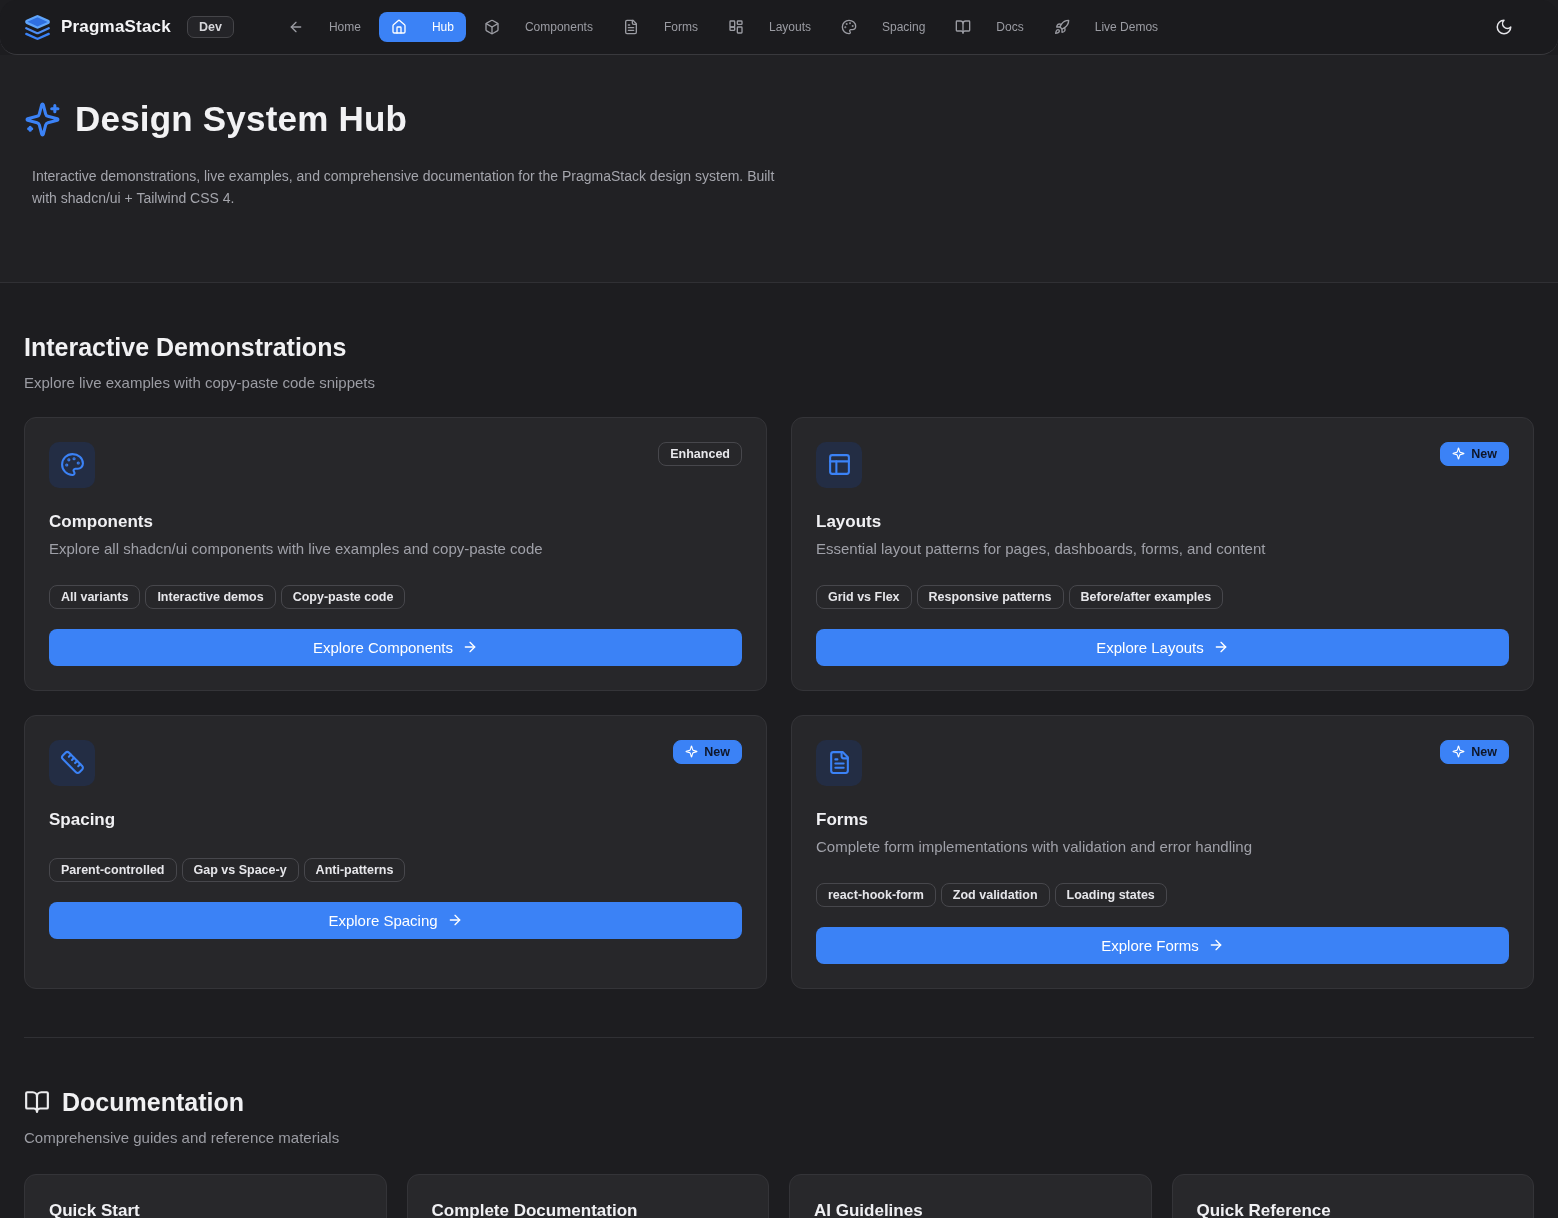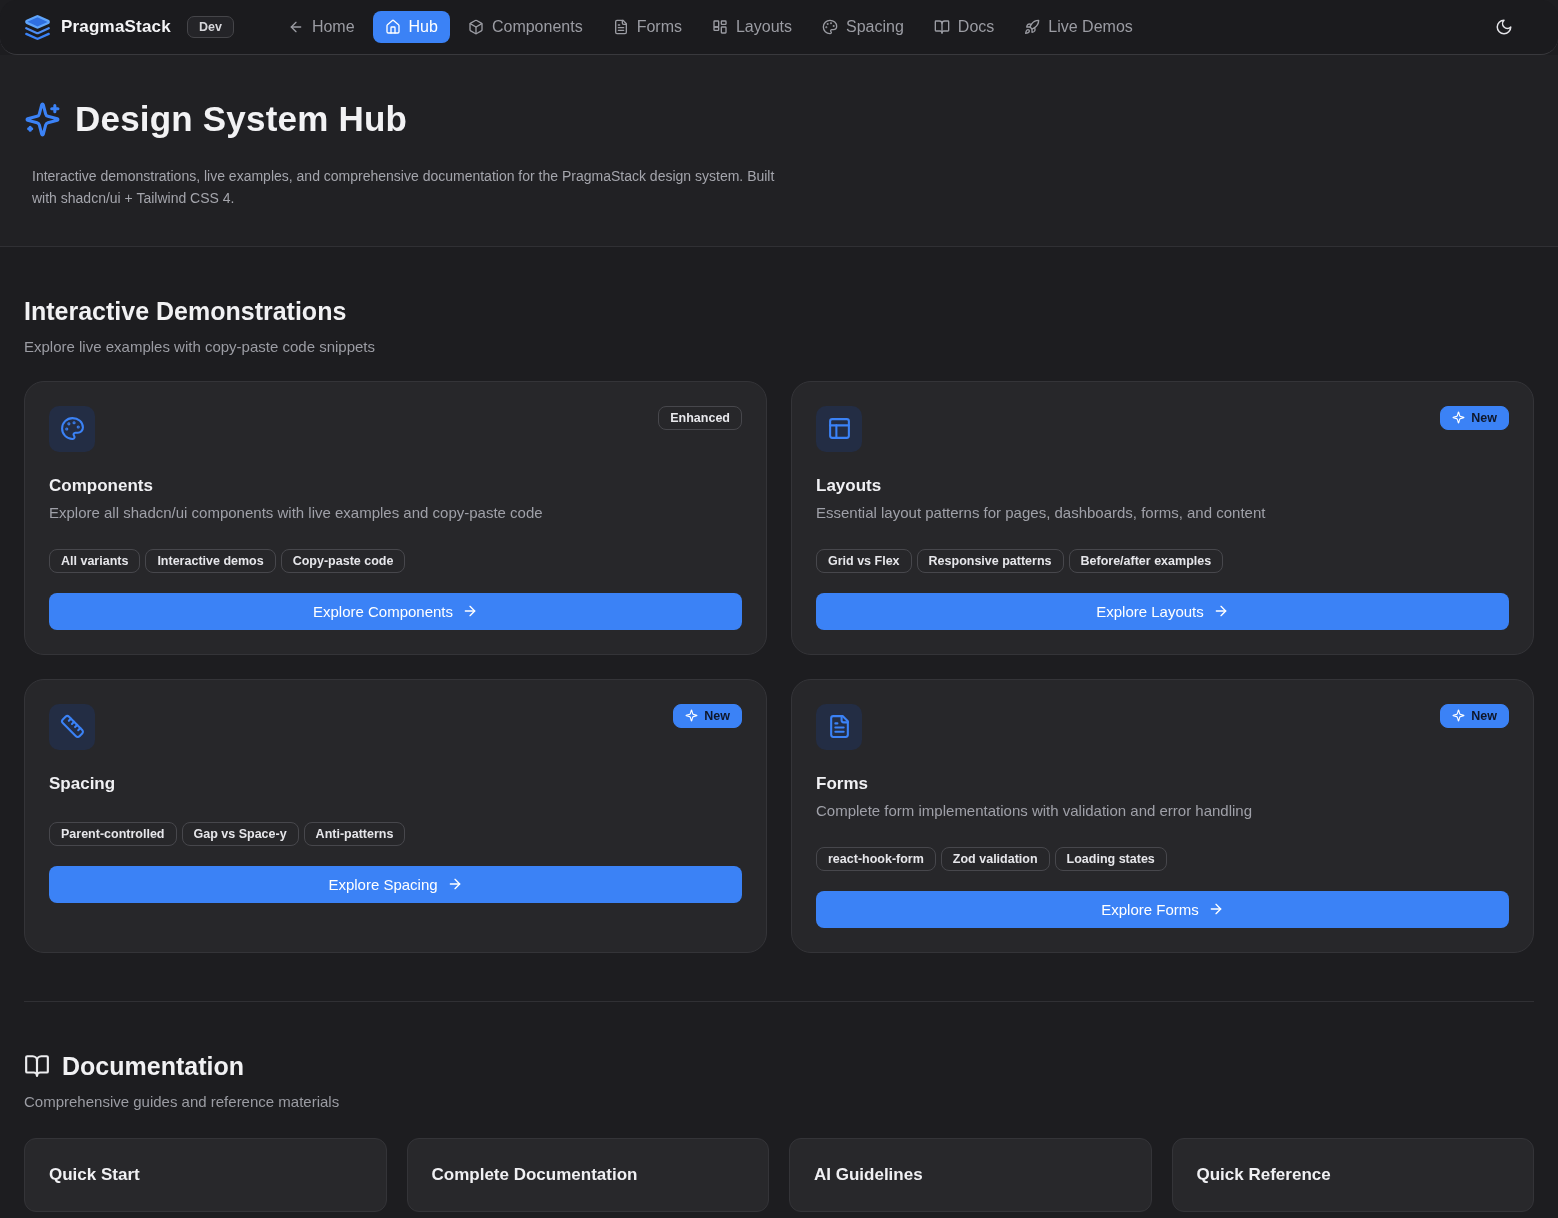--- a/index.html
+++ b/index.html
@@ -27,23 +27,23 @@
     border: 1px solid #454549;
     background: #242428;
     color: #d6d6da;
     font-size: 12.5px;
     font-weight: 700;
     padding: 3px 11px;
     border-radius: 7px;
   }
   .nav-items { display: flex; align-items: center; gap: 6px; margin-left: 42px; }
   .nav-item {
-    display: flex; align-items: center; gap: 8px;
+    display: flex; align-items: center; gap: 25px;
     color: #9b9ca3;
-    font-size: 16px;
+    font-size: 12px;
     font-weight: 500;
     padding: 7px 12px;
     border-radius: 8px;
     cursor: pointer;
     background: transparent;
     border: none;
   }
   .nav-item svg { stroke: #9b9ca3; }
   .nav-item.active {
     background: #3b82f6;
@@ -54,21 +54,21 @@
   .theme-toggle {
     background: transparent; border: none; cursor: pointer;
     display: flex; align-items: center; justify-content: center;
     width: 36px; height: 36px; border-radius: 8px; margin-right: 12px;
   }
 
   
   .hero {
     background: #212124;
     border-bottom: 1px solid #303034;
-    padding: 44px 24px 36px 24px;
+    padding: 44px 24px 72px 24px;
   }
   .hero-title-row { display: flex; align-items: center; gap: 14px; }
   .hero-title { font-size: 35px; font-weight: 700; color: #f2f2f4; letter-spacing: .2px; }
   .hero-sub {
     margin-top: 26px;
     font-size: 14px;
     line-height: 1.6;
     color: #a4a5ac;
     max-width: 745px;
     margin-left: 8px;
@@ -84,21 +84,21 @@
   .demo-grid {
     margin-top: 26px;
     display: grid;
     grid-template-columns: 1fr 1fr;
     gap: 24px;
   }
   .demo-card {
     position: relative;
     background: #27272a;
     border: 1px solid #343438;
-    border-radius: 20px;
+    border-radius: 12px;
     padding: 24px;
   }
   .icon-tile {
     width: 46px; height: 46px;
     background: #232d44;
     border-radius: 10px;
     display: flex; align-items: center; justify-content: center;
   }
   .card-badge {
     position: absolute; top: 24px; right: 24px;

